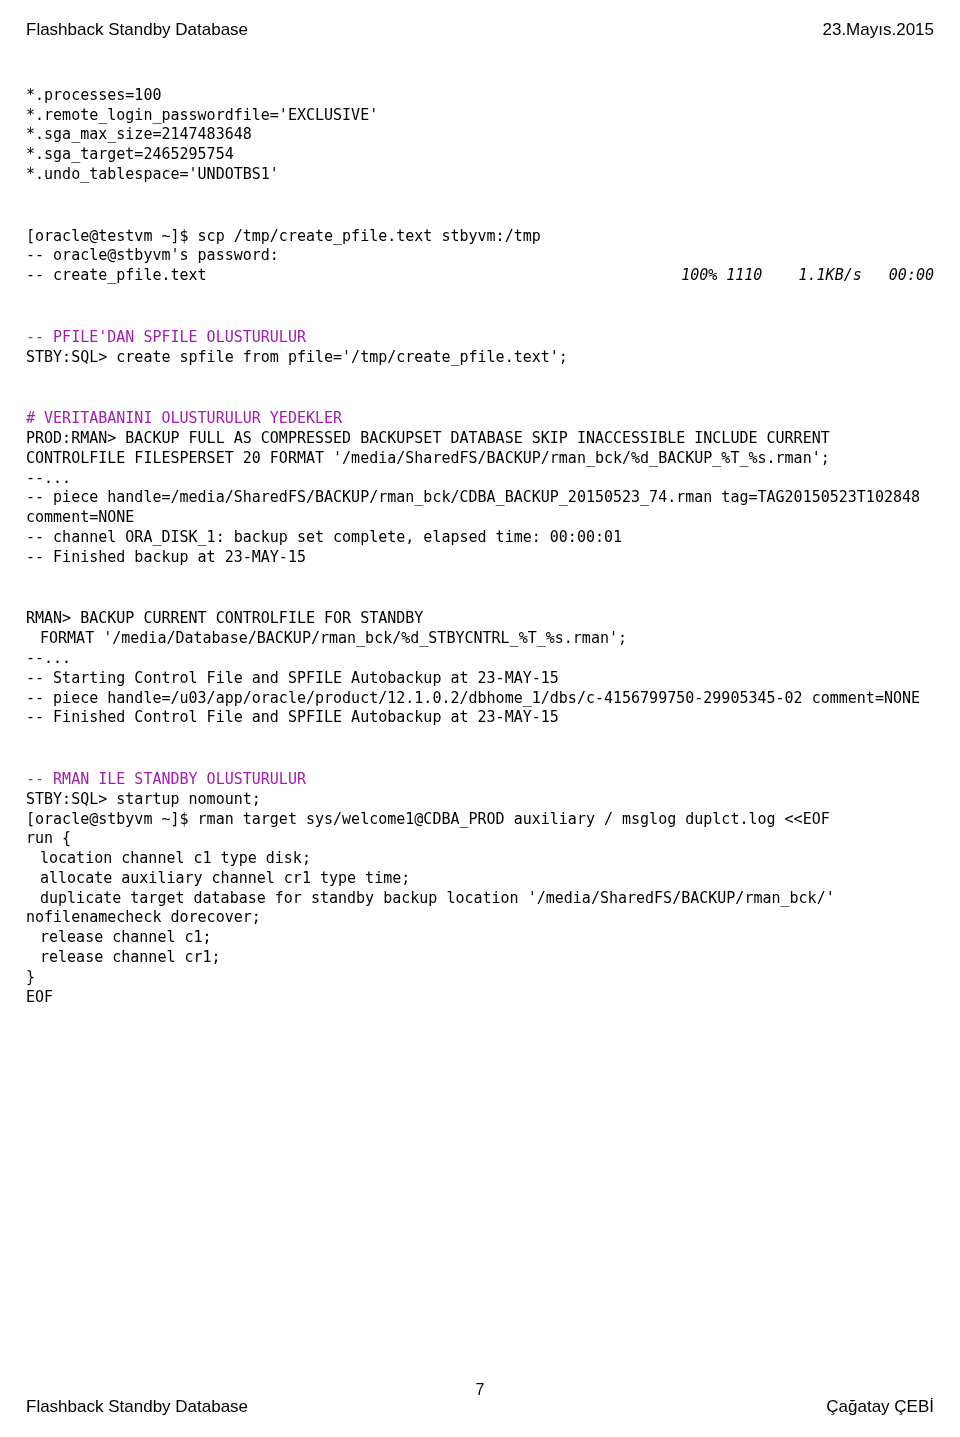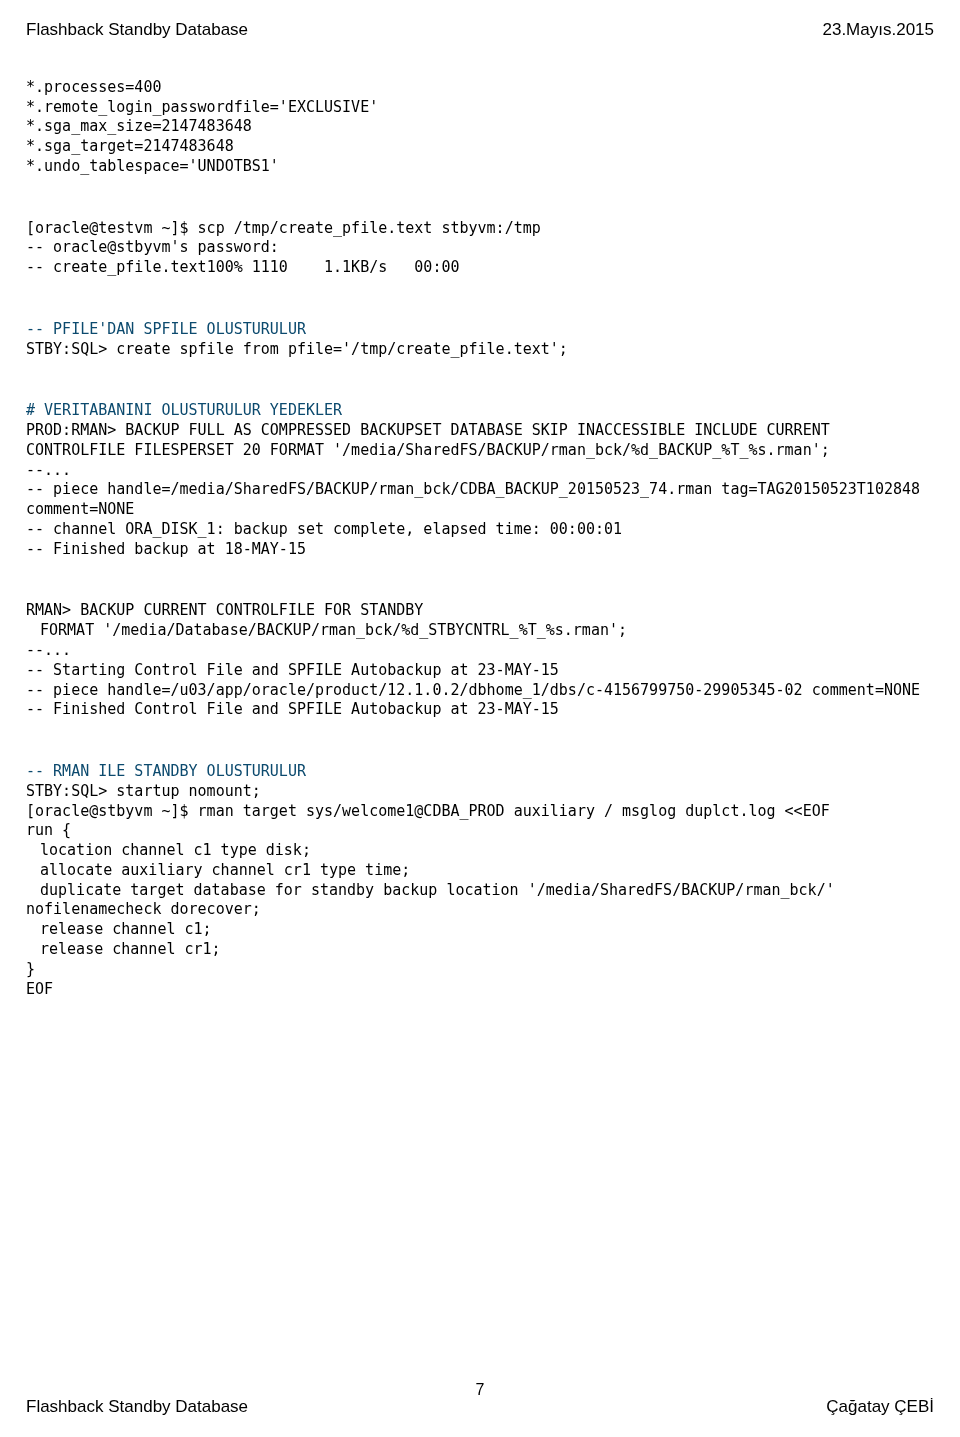--- a/index.html
+++ b/index.html
@@ -10,45 +10,46 @@
     color: #000;
   }
   .page {
     width: 960px;
     min-height: 1437px;
     box-sizing: border-box;
     padding: 20px 26px 20px 26px;
     position: relative;
     display: flex;
     flex-direction: column;
+    gap: 8px;
   }
   .header {
     display: flex;
     justify-content: space-between;
     font-size: 17px;
     margin-bottom: 18px;
   }
   .content {
     flex: 1;
   }
   .mono {
     font-family: "DejaVu Sans Mono", Menlo, Consolas, monospace;
     font-size: 15px;
     line-height: 1.32;
     white-space: pre-wrap;
     word-break: break-word;
   }
   .block { margin-bottom: 22px; }
   .indent { padding-left: 14px; }
-  .green { color: #0c4a6e; }
+  .green { color: #a21caf; }
   .scp-row {
     display: flex;
   }
   .scp-left { flex: 0 0 auto; }
-  .scp-right { flex: 1; white-space: pre; }
+  .scp-right { flex: 1; text-align: right; white-space: pre; font-style: italic; }
   .footer {
     display: flex;
     justify-content: space-between;
     align-items: flex-end;
     font-size: 17px;
     margin-top: 20px;
   }
   .page-num {
     position: absolute;
     bottom: 38px;
@@ -62,42 +63,42 @@
 
 <div class="page">
   <div class="header">
     <span>Flashback Standby Database</span>
     <span>23.Mayıs.2015</span>
   </div>
 
   <div class="content">
 
     <div class="mono block">
-<span>*.processes=400</span>
+<span>*.processes=100</span>
 <span>*.remote_login_passwordfile='EXCLUSIVE'</span>
 <span>*.sga_max_size=2147483648</span>
-<span>*.sga_target=2147483648</span>
+<span>*.sga_target=2465295754</span>
 <span>*.undo_tablespace='UNDOTBS1'</span></div>
 
     <div class="mono block">
 <span>[oracle@testvm ~]$ scp /tmp/create_pfile.text stbyvm:/tmp</span>
 <span>-- oracle@stbyvm's password:</span>
 <span class="scp-row"><span class="scp-left">-- create_pfile.text</span><span class="scp-right">100% 1110    1.1KB/s   00:00</span></span></div>
 
     <div class="mono block">
 <span class="green">-- PFILE'DAN SPFILE OLUSTURULUR</span>
 <span>STBY:SQL&gt; create spfile from pfile='/tmp/create_pfile.text';</span></div>
 
     <div class="mono block">
 <span class="green"># VERITABANINI OLUSTURULUR YEDEKLER</span>
 <span>PROD:RMAN&gt; BACKUP FULL AS COMPRESSED BACKUPSET DATABASE SKIP INACCESSIBLE INCLUDE CURRENT CONTROLFILE FILESPERSET 20 FORMAT '/media/SharedFS/BACKUP/rman_bck/%d_BACKUP_%T_%s.rman';</span>
 <span>--...</span>
 <span>-- piece handle=/media/SharedFS/BACKUP/rman_bck/CDBA_BACKUP_20150523_74.rman tag=TAG20150523T102848 comment=NONE</span>
 <span>-- channel ORA_DISK_1: backup set complete, elapsed time: 00:00:01</span>
-<span>-- Finished backup at 18-MAY-15</span></div>
+<span>-- Finished backup at 23-MAY-15</span></div>
 
     <div class="mono block">
 <span>RMAN&gt; BACKUP CURRENT CONTROLFILE FOR STANDBY</span>
 <span class="indent">FORMAT '/media/Database/BACKUP/rman_bck/%d_STBYCNTRL_%T_%s.rman';</span>
 <span>--...</span>
 <span>-- Starting Control File and SPFILE Autobackup at 23-MAY-15</span>
 <span>-- piece handle=/u03/app/oracle/product/12.1.0.2/dbhome_1/dbs/c-4156799750-29905345-02 comment=NONE</span>
 <span>-- Finished Control File and SPFILE Autobackup at 23-MAY-15</span></div>
 
     <div class="mono block">

